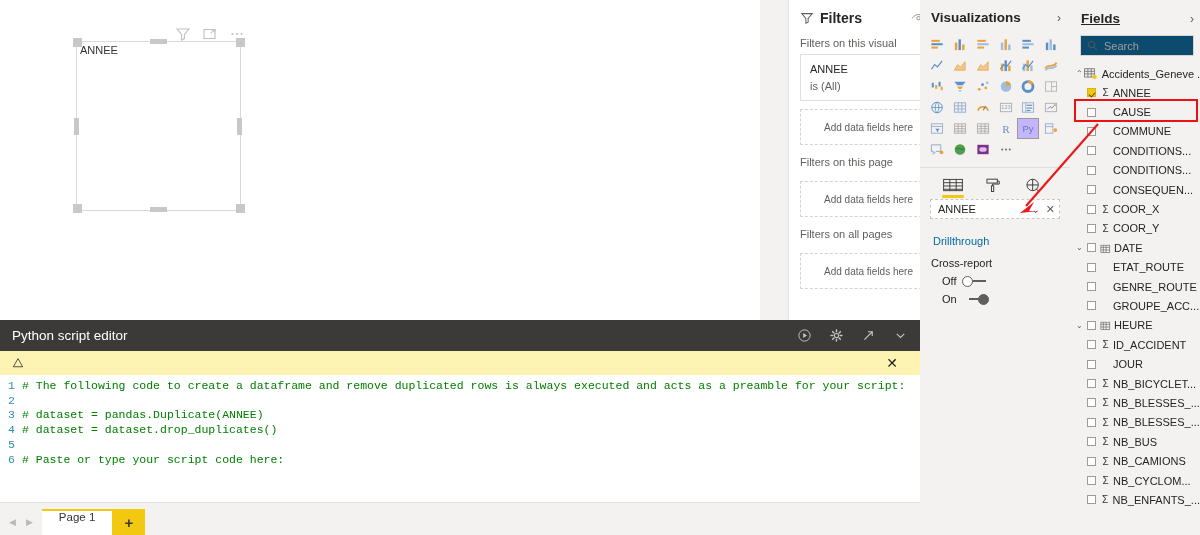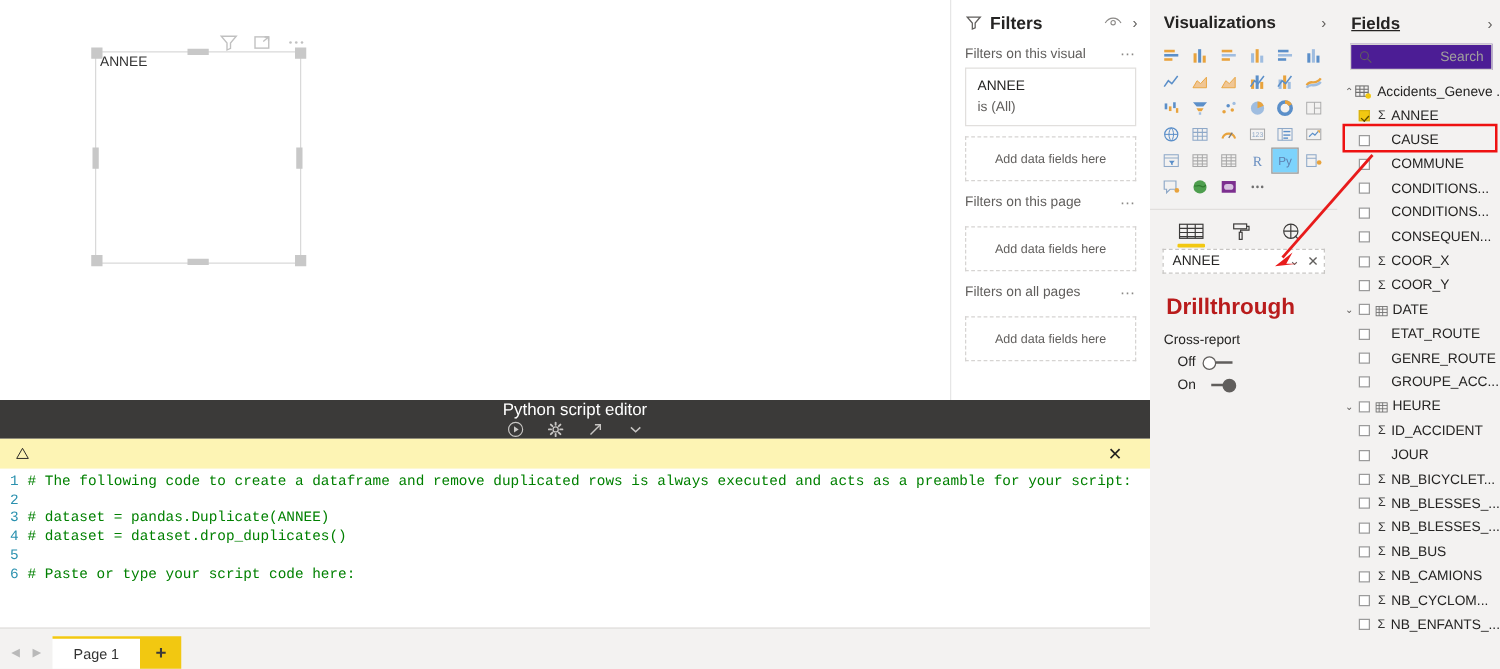--- a/index.html
+++ b/index.html
@@ -22,41 +22,41 @@
   .visual-box{position:absolute;left:76px;top:41px;width:165px;height:170px;
     border:1px solid #d9d9d9;background:#fff;box-sizing:border-box;}
   .visual-title{position:absolute;left:3px;top:2px;font-size:11px;color:#333;font-family:"Liberation Sans",sans-serif;}
   .handle{position:absolute;background:#c8c8c8;}
   .h-corner{width:9px;height:9px;}
   .h-h{width:17px;height:5px;}
   .h-v{width:5px;height:17px;}
 
   
   .py-editor{position:absolute;left:0;top:320px;width:920px;height:182px;background:#fff;}
-  .py-head{height:31px;background:#3b3a39;display:flex;align-items:center;padding:0 12px;box-sizing:border-box;flex-direction:column;}
+  .py-head{height:31px;background:#3b3a39;display:flex;align-items:center;padding:0 12px;box-sizing:border-box;}
   .py-title{color:#fff;font-size:13.5px;flex:1;}
   .py-actions{display:flex;align-items:center;gap:17px;}
   .py-act{width:15px;height:15px;color:#d0cece;display:block;}
   .py-act svg{display:block;}
   .warn-bar{height:24px;background:#fdf4b4;display:flex;align-items:center;padding:0 10px 0 12px;box-sizing:border-box;}
   .warn-txt{flex:1;font-size:11.5px;color:#201f1e;display:flex;align-items:center;gap:6px;}
   .warn-x{font-size:14px;color:#201f1e;line-height:1;cursor:default;padding-right:12px;}
   .code{position:relative;padding-top:4px;background:#fff;height:123px;box-sizing:border-box;}
   .cl{display:flex;font-family:"Liberation Mono", monospace;font-size:11.5px;line-height:14.7px;white-space:pre;}
   .lno{width:15px;text-align:right;color:#2b91af;flex:none;margin-right:7px;}
   .ctext{color:#008000;}
 
   
   .tabbar{position:absolute;left:0;top:502px;width:920px;height:33px;background:#f3f2f1;border-top:1px solid #e1dfdd;display:flex;align-items:flex-end;}
   .navarrows{display:flex;align-items:center;gap:10px;padding:0 9px 9px 9px;color:#b9b9b9;font-size:9px;}
-  .tab-page{height:25px;background:#fff;border-top:2px solid #f2c811;display:flex;align-items:center;padding:0 17px;font-size:11.5px;color:#333;}
+  .tab-page{height:25px;background:#fff;border-top:2px solid #f2c811;display:flex;align-items:flex-start;padding:0 17px;font-size:11.5px;color:#333;}
   .tab-add{width:33px;height:27px;background:#f2c811;display:flex;align-items:center;justify-content:center;color:#3b3a39;font-size:15px;font-weight:bold;}
 
   
-  .filters-pane{position:absolute;left:760px;top:0;width:160px;height:320px;background:#fff;border-left:1px solid #e6e6e6;box-sizing:border-box;}
+  .filters-pane{position:absolute;left:788px;top:0;width:160px;height:320px;background:#fff;border-left:1px solid #e6e6e6;box-sizing:border-box;}
   .filters-head{display:flex;align-items:center;padding:10px 10px 0 11px;}
   .f-funnel{width:14px;height:14px;margin-right:6px;color:#605e5c;}
   .filters-title{font-size:14px;font-weight:bold;color:#252423;flex:1;}
   .f-eye{width:15px;height:12px;color:#8a8886;margin-right:8px;}
   .f-chev{color:#605e5c;font-size:12px;}
   .f-sec-label{display:flex;align-items:center;padding:11px 11px 5px 11px;}
   .f-sec-label span.t{flex:1;font-size:11px;color:#605e5c;}
   .f-sec-label span.d{color:#8a8886;font-size:12px;letter-spacing:1px;line-height:8px;}
   .f-card{margin:0 11px;border:1px solid #e1dfdd;background:#fff;padding:8px 9px;box-sizing:border-box;}
   .f-card .n{font-size:11px;color:#252423;margin-bottom:5px;}
@@ -64,47 +64,47 @@
   .f-drop{margin:8px 11px 0 11px;border:1px dashed #d6d4d2;height:36px;display:flex;align-items:center;justify-content:center;font-size:10px;color:#605e5c;box-sizing:border-box;}
 
   
   .viz-pane{position:absolute;left:920px;top:0;width:150px;height:535px;background:#f3f2f1;box-sizing:border-box;}
   .viz-head{display:flex;align-items:center;padding:10px 9px 8px 11px;}
   .viz-title{flex:1;font-size:13.5px;font-weight:bold;color:#252423;}
   .viz-chev{color:#605e5c;font-size:12px;}
   .icon-grid{display:grid;grid-template-columns:repeat(6,1fr);gap:2px 1px;padding:2px 7px 6px 7px;}
   .vicon{width:20px;height:19px;display:flex;align-items:center;justify-content:center;position:relative;}
   .vicon svg{display:block;}
-  .vicon.sel{background:#7dd3fc;outline:1px solid #9a9a9a;}
+  .vicon.sel{background:#c4b5fd;outline:1px solid #9a9a9a;}
   .viz-sep{height:1px;background:#e1dfdd;margin:2px 0 0 0;}
   .viz-tabs{display:flex;gap:18px;padding:9px 0 0 22px;}
   .vtab{width:22px;height:22px;display:flex;align-items:center;justify-content:center;flex-direction:column;}
   .vtab .ul{width:22px;height:3px;background:#f2c811;margin-top:2px;border-radius:1px;}
   .vtab .ul.off{background:transparent;}
   .well-label{font-size:11px;color:#252423;padding:5px 0 4px 11px;}
   .well{margin:0 10px;border:1px dashed #c8c6c4;background:#fff;height:20px;display:flex;align-items:center;padding:0 4px 0 7px;box-sizing:border-box;}
   .well .wv{flex:1;font-size:11px;color:#252423;}
   .well .wc{color:#605e5c;font-size:10px;margin-right:6px;}
   .well .wx{color:#605e5c;font-size:11px;}
-  .drill-title{font-size:18px;font-weight:bold;color:#b91c1c;padding:16px 0 6px 13px;}
+  .drill-title{font-size:11px;font-weight:normal;color:#0369a1;padding:16px 0 6px 13px;}
   .dt-label{font-size:11px;color:#252423;padding:4px 0 3px 11px;}
   .toggle-row{display:flex;align-items:flex-end;gap:6px;padding:3px 0 3px 22px;font-size:11px;color:#252423;}
   .tg{width:26px;height:11px;position:relative;display:inline-block;}
   .tg .bar{position:absolute;left:6px;top:4px;width:18px;height:2px;background:#605e5c;}
   .tg .knob{position:absolute;top:0;width:11px;height:11px;border-radius:50%;box-sizing:border-box;}
   .tg.off .knob{left:0;background:#fff;border:1.5px solid #605e5c;}
   .tg.on .knob{left:15px;background:#605e5c;border:1.5px solid #605e5c;}
   .drill-drop{margin:11px 10px 0 10px;border:1px dashed #c8c6c4;background:#fff;height:22px;display:flex;align-items:center;justify-content:center;font-size:11px;color:#605e5c;box-sizing:border-box;}
 
   
   .fields-pane{position:absolute;left:1070px;top:0;width:130px;height:535px;background:#f3f2f1;box-sizing:border-box;overflow:hidden;}
   .fields-head{display:flex;align-items:center;padding:11px 6px 9px 11px;}
   .fields-title{flex:1;font-size:13.5px;font-weight:bold;color:#252423;text-decoration:underline;}
   .fields-chev{color:#605e5c;font-size:12px;}
-  .search-box{margin:0 6px 0 10px;height:21px;background:#4c1d95;border:1px solid #d6d4d2;display:flex;align-items:center;padding:0 6px;box-sizing:border-box;justify-content:space-between;}
+  .search-box{margin:0 6px 0 10px;height:21px;background:#0c4a6e;border:1px solid #d6d4d2;display:flex;align-items:center;padding:0 6px;box-sizing:border-box;}
   .search-box .si{width:11px;height:11px;color:#605e5c;margin-right:6px;}
   .search-ph{font-size:11px;color:#a19f9d;}
   .table-row{display:flex;align-items:center;height:19px;padding-left:6px;margin-top:8px;}
   .table-row .tr-chev{width:11px;color:#605e5c;font-size:8px;}
   .table-row .tbl-ico{width:13px;height:12px;margin:0 5px 0 1px;position:relative;}
   .table-row .tname{font-size:11px;color:#252423;white-space:nowrap;}
   .field-row{display:flex;align-items:center;height:19.4px;padding-left:6px;position:relative;}
   .field-row .fchev{width:11px;color:#605e5c;font-size:8px;text-align:left;}
   .cbx{width:9px;height:9px;border:1px solid #9b9b9b;background:#fff;box-sizing:border-box;margin-right:4px;flex:none;}
   .cbx.checked{background:#f2c811;border-color:#d9b30f;position:relative;}

